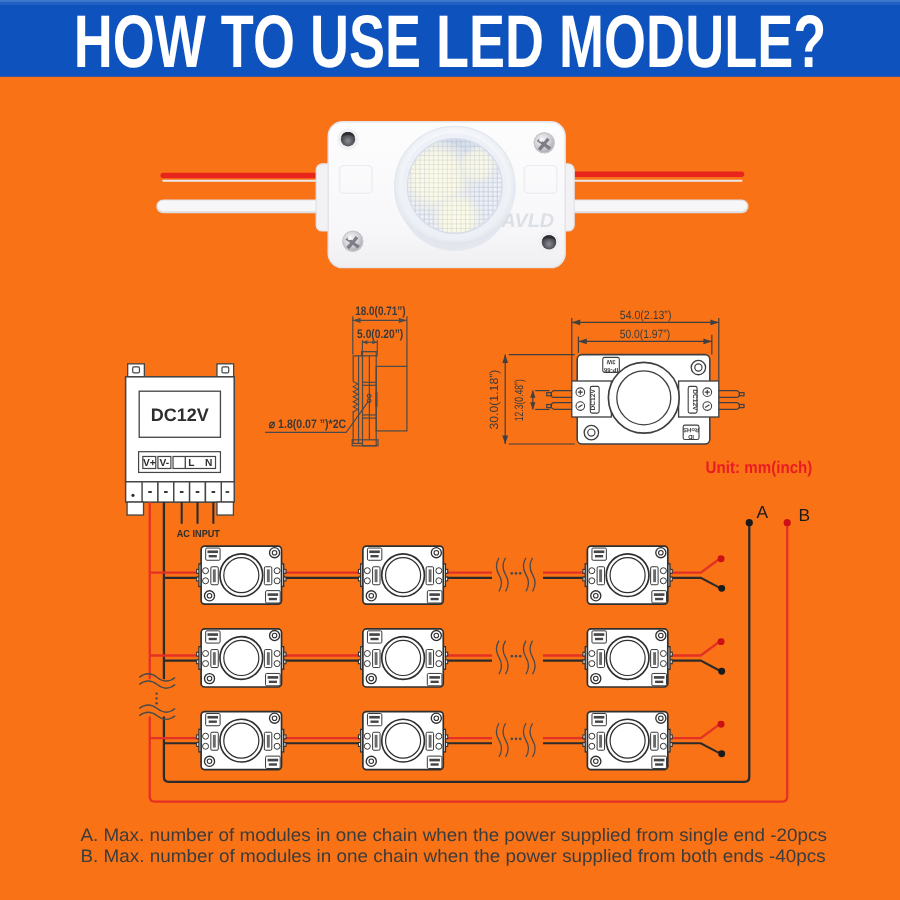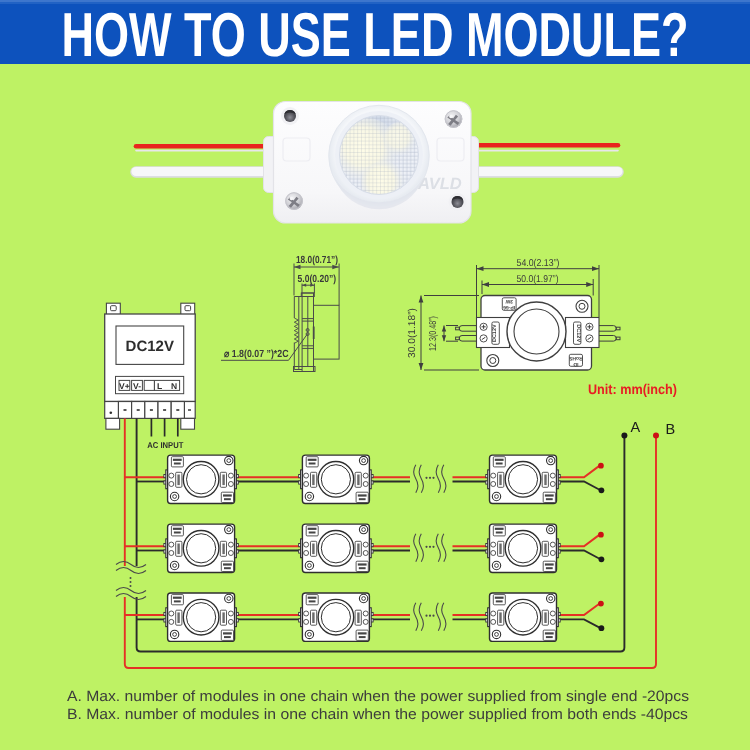--- a/index.html
+++ b/index.html
@@ -1,16 +1,16 @@
 <!DOCTYPE html>
 <html><head>
 <meta charset="utf-8">
 <style>
   html,body{margin:0;padding:0;background:#fff;-webkit-font-smoothing:antialiased;text-rendering:geometricPrecision;}
-  #page{position:relative;width:750px;height:750px;overflow:hidden;background:#bef264;
+  #page{position:relative;width:750px;height:750px;overflow:hidden;background:#f97316;
         font-family:"Liberation Sans", sans-serif;}
   svg{position:absolute;left:0;top:0;}
 </style>
 </head>
 <body>
 <div id="page">
 <svg width="750" height="750" viewBox="0 0 750 750">
 <defs>
   <linearGradient id="bodyG" x1="0" y1="0" x2="0" y2="1">
     <stop offset="0" stop-color="#fdfdfe"></stop>

